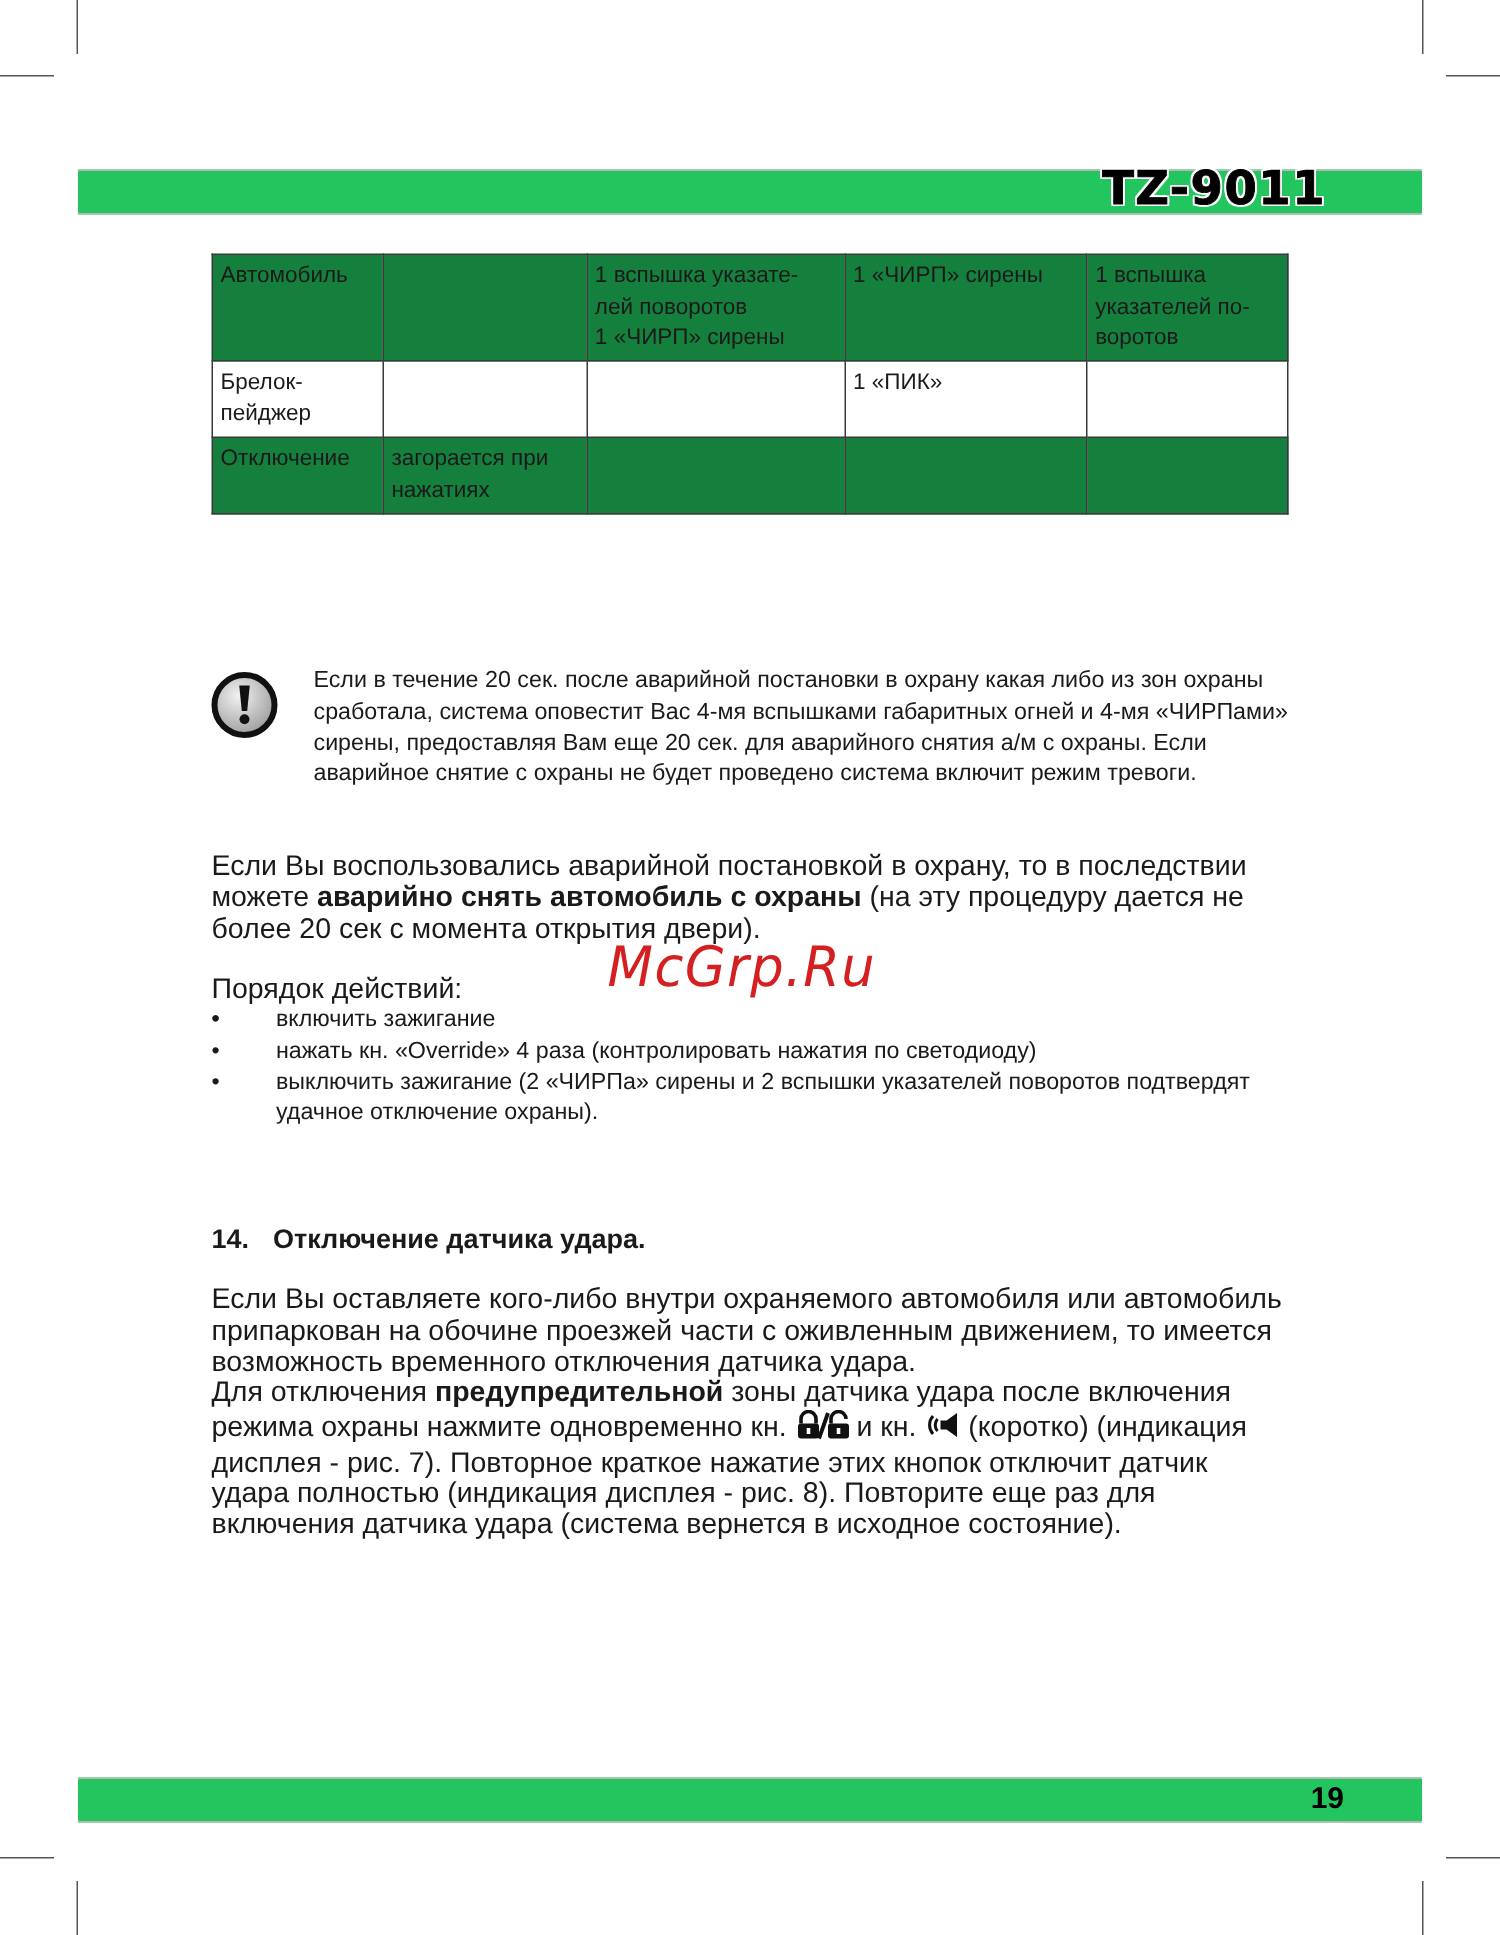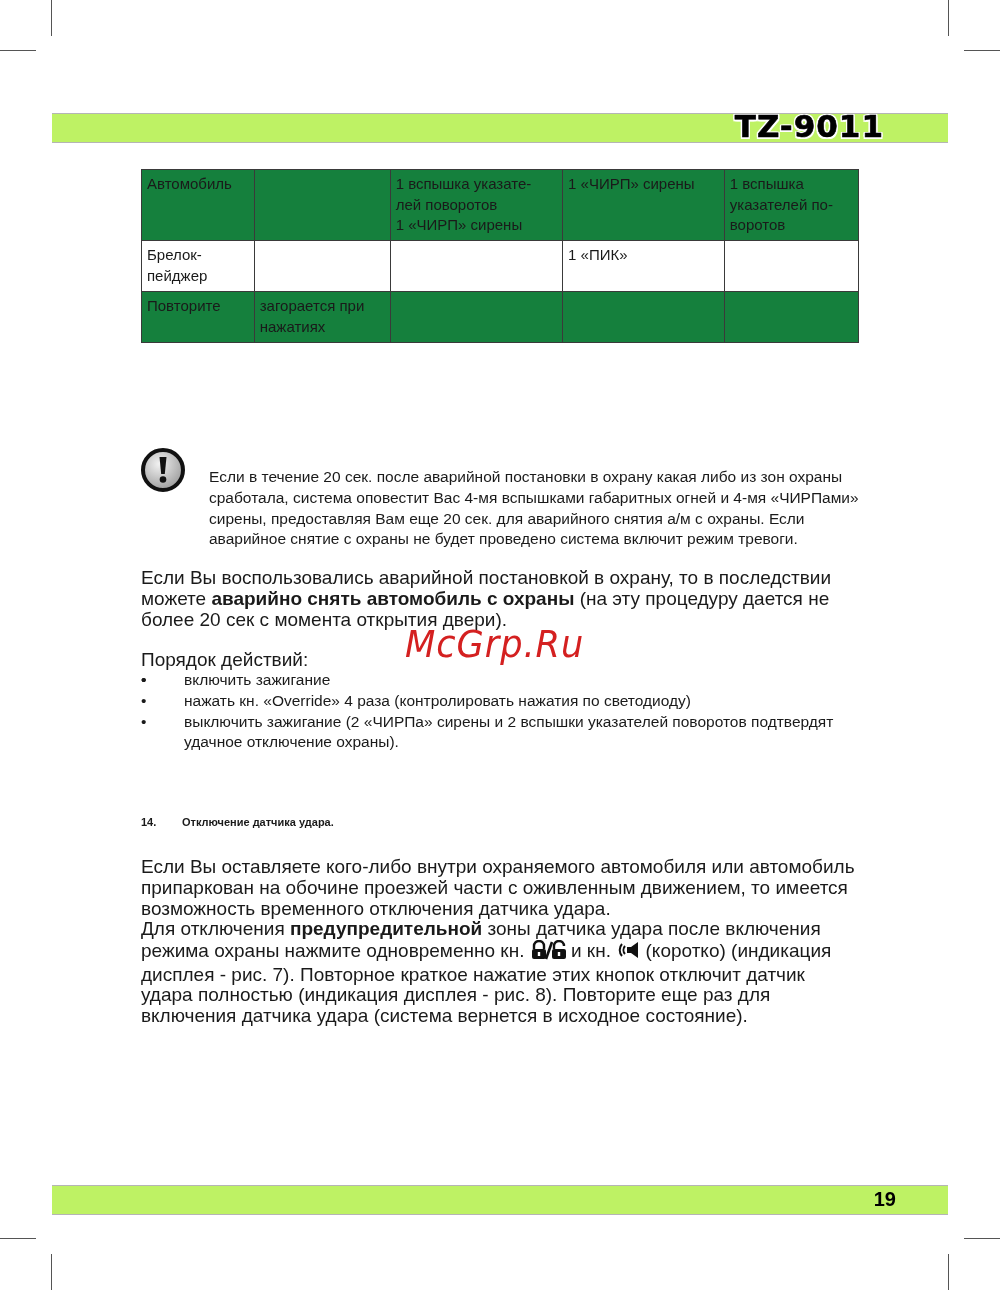--- a/index.html
+++ b/index.html
@@ -3,21 +3,21 @@
 <meta charset="utf-8">
 <style>
   html, body { margin: 0; padding: 0; background: #ffffff; }
   body { width: 1000px; height: 1290px; position: relative; overflow: hidden;
          font-family: "Liberation Sans", "DejaVu Sans", sans-serif; color: #1a1a1a; }
 
   .crop { position: absolute; background: #555; }
   .crop.v { width: 1px; height: 36px; }
   .crop.h { width: 36px; height: 1px; }
 
-  .bar { position: absolute; left: 52px; width: 896px; background: #bef264;
+  .bar { position: absolute; left: 52px; width: 896px; background: #22c55e;
          border-top: 1px solid #b5b5b5; border-bottom: 1px solid #b5b5b5; }
   .bar.top { top: 113px; height: 28px; }
   .bar.bottom { top: 1149px; height: 28px; margin-top: 36px; }
 
   .model-title { position: absolute; right: 64px; top: -6px; font-family: "DejaVu Sans", sans-serif;
     font-weight: bold; font-size: 31px; letter-spacing: 1px; color: #000;
     -webkit-text-stroke: 0.6px #000;
     text-shadow: -1.5px -1.5px 0 #fff, 1.5px -1.5px 0 #fff, -1.5px 1.5px 0 #fff, 1.5px 1.5px 0 #fff,
                  0 -1.5px 0 #fff, 0 1.5px 0 #fff, -1.5px 0 0 #fff, 1.5px 0 0 #fff; }
   .page-number { position: absolute; right: 52px; top: 2px; font-weight: bold; font-size: 20px; color: #000; }
@@ -27,34 +27,34 @@
   table.sig td, table.sig th { border: 1.5px solid #3a3a3a; vertical-align: top; padding: 4px 5px; }
   table.sig th { font-weight: bold; text-align: center; font-size: 14.5px; letter-spacing: -0.3px; padding-top: 8px; height: 59px; }
   table.sig tr.shade td { background: #15803d; }
   table.sig tr.r1 td { height: 62px; }
   table.sig tr.r2 td { height: 42px; }
   table.sig tr.r3 td { height: 42px; }
   .c0 { width: 91px; } .c1 { width: 132px; } .c2 { width: 162px; } .c3 { width: 172px; } .c4 { width: 107px; }
   .pre { white-space: pre-line; }
 
   .note-icon { position: absolute; left: 140px; top: 447px; width: 46px; height: 46px; }
-  .note-text { position: absolute; left: 209px; top: 444px; width: 650px; font-size: 15.5px; line-height: 20.8px; margin-top: 23px; }
+  .note-text { position: absolute; left: 209px; top: 444px; width: 650px; font-size: 15.5px; line-height: 20.8px; }
 
   .para { position: absolute; left: 141px; width: 720px; font-size: 19px; line-height: 20.8px; }
   .para b { font-weight: bold; }
 
   .watermark { position: absolute; left: 405px; top: 623px; font-family: "DejaVu Sans", sans-serif;
     font-size: 37px; color: #d42020; font-style: oblique; letter-spacing: 1px; transform: scaleX(0.95); transform-origin: left; }
 
   .steps { position: absolute; left: 141px; top: 670px; width: 720px; margin: 0; padding: 0; list-style: none;
     font-size: 15.5px; line-height: 20.8px; }
   .steps li { position: relative; padding-left: 43px; }
   .steps li .bullet { position: absolute; left: 0; top: 0; }
 
-  .section-heading { position: absolute; left: 141px; top: 816px; font-weight: bold; font-size: 11px; }
+  .section-heading { position: absolute; left: 141px; top: 816px; font-weight: bold; font-size: 18px; }
   .section-heading .num { display: inline-block; width: 41px; }
 
   .ico { display: inline-block; vertical-align: -3px; }
 </style>
 </head>
 <body>
 
 <div class="crop v" style="left:51px;top:0;"></div>
 <div class="crop v" style="left:948px;top:0;"></div>
 <div class="crop h" style="left:0;top:50px;"></div>
@@ -83,21 +83,21 @@
   </tr>
   <tr class="r2">
     <td class="pre">Брелок-
 пейджер</td>
     <td class="pre"></td>
     <td class="pre"></td>
     <td class="pre">1 «ПИК»</td>
     <td class="pre"></td>
   </tr>
   <tr class="shade r3">
-    <td class="pre">Повторите</td>
+    <td class="pre">Отключение</td>
     <td class="pre">загорается при
 нажатиях</td>
     <td class="pre"></td>
     <td class="pre"></td>
     <td class="pre"></td>
   </tr>
 </tbody>
   </table>
 
 <div class="note-icon">

